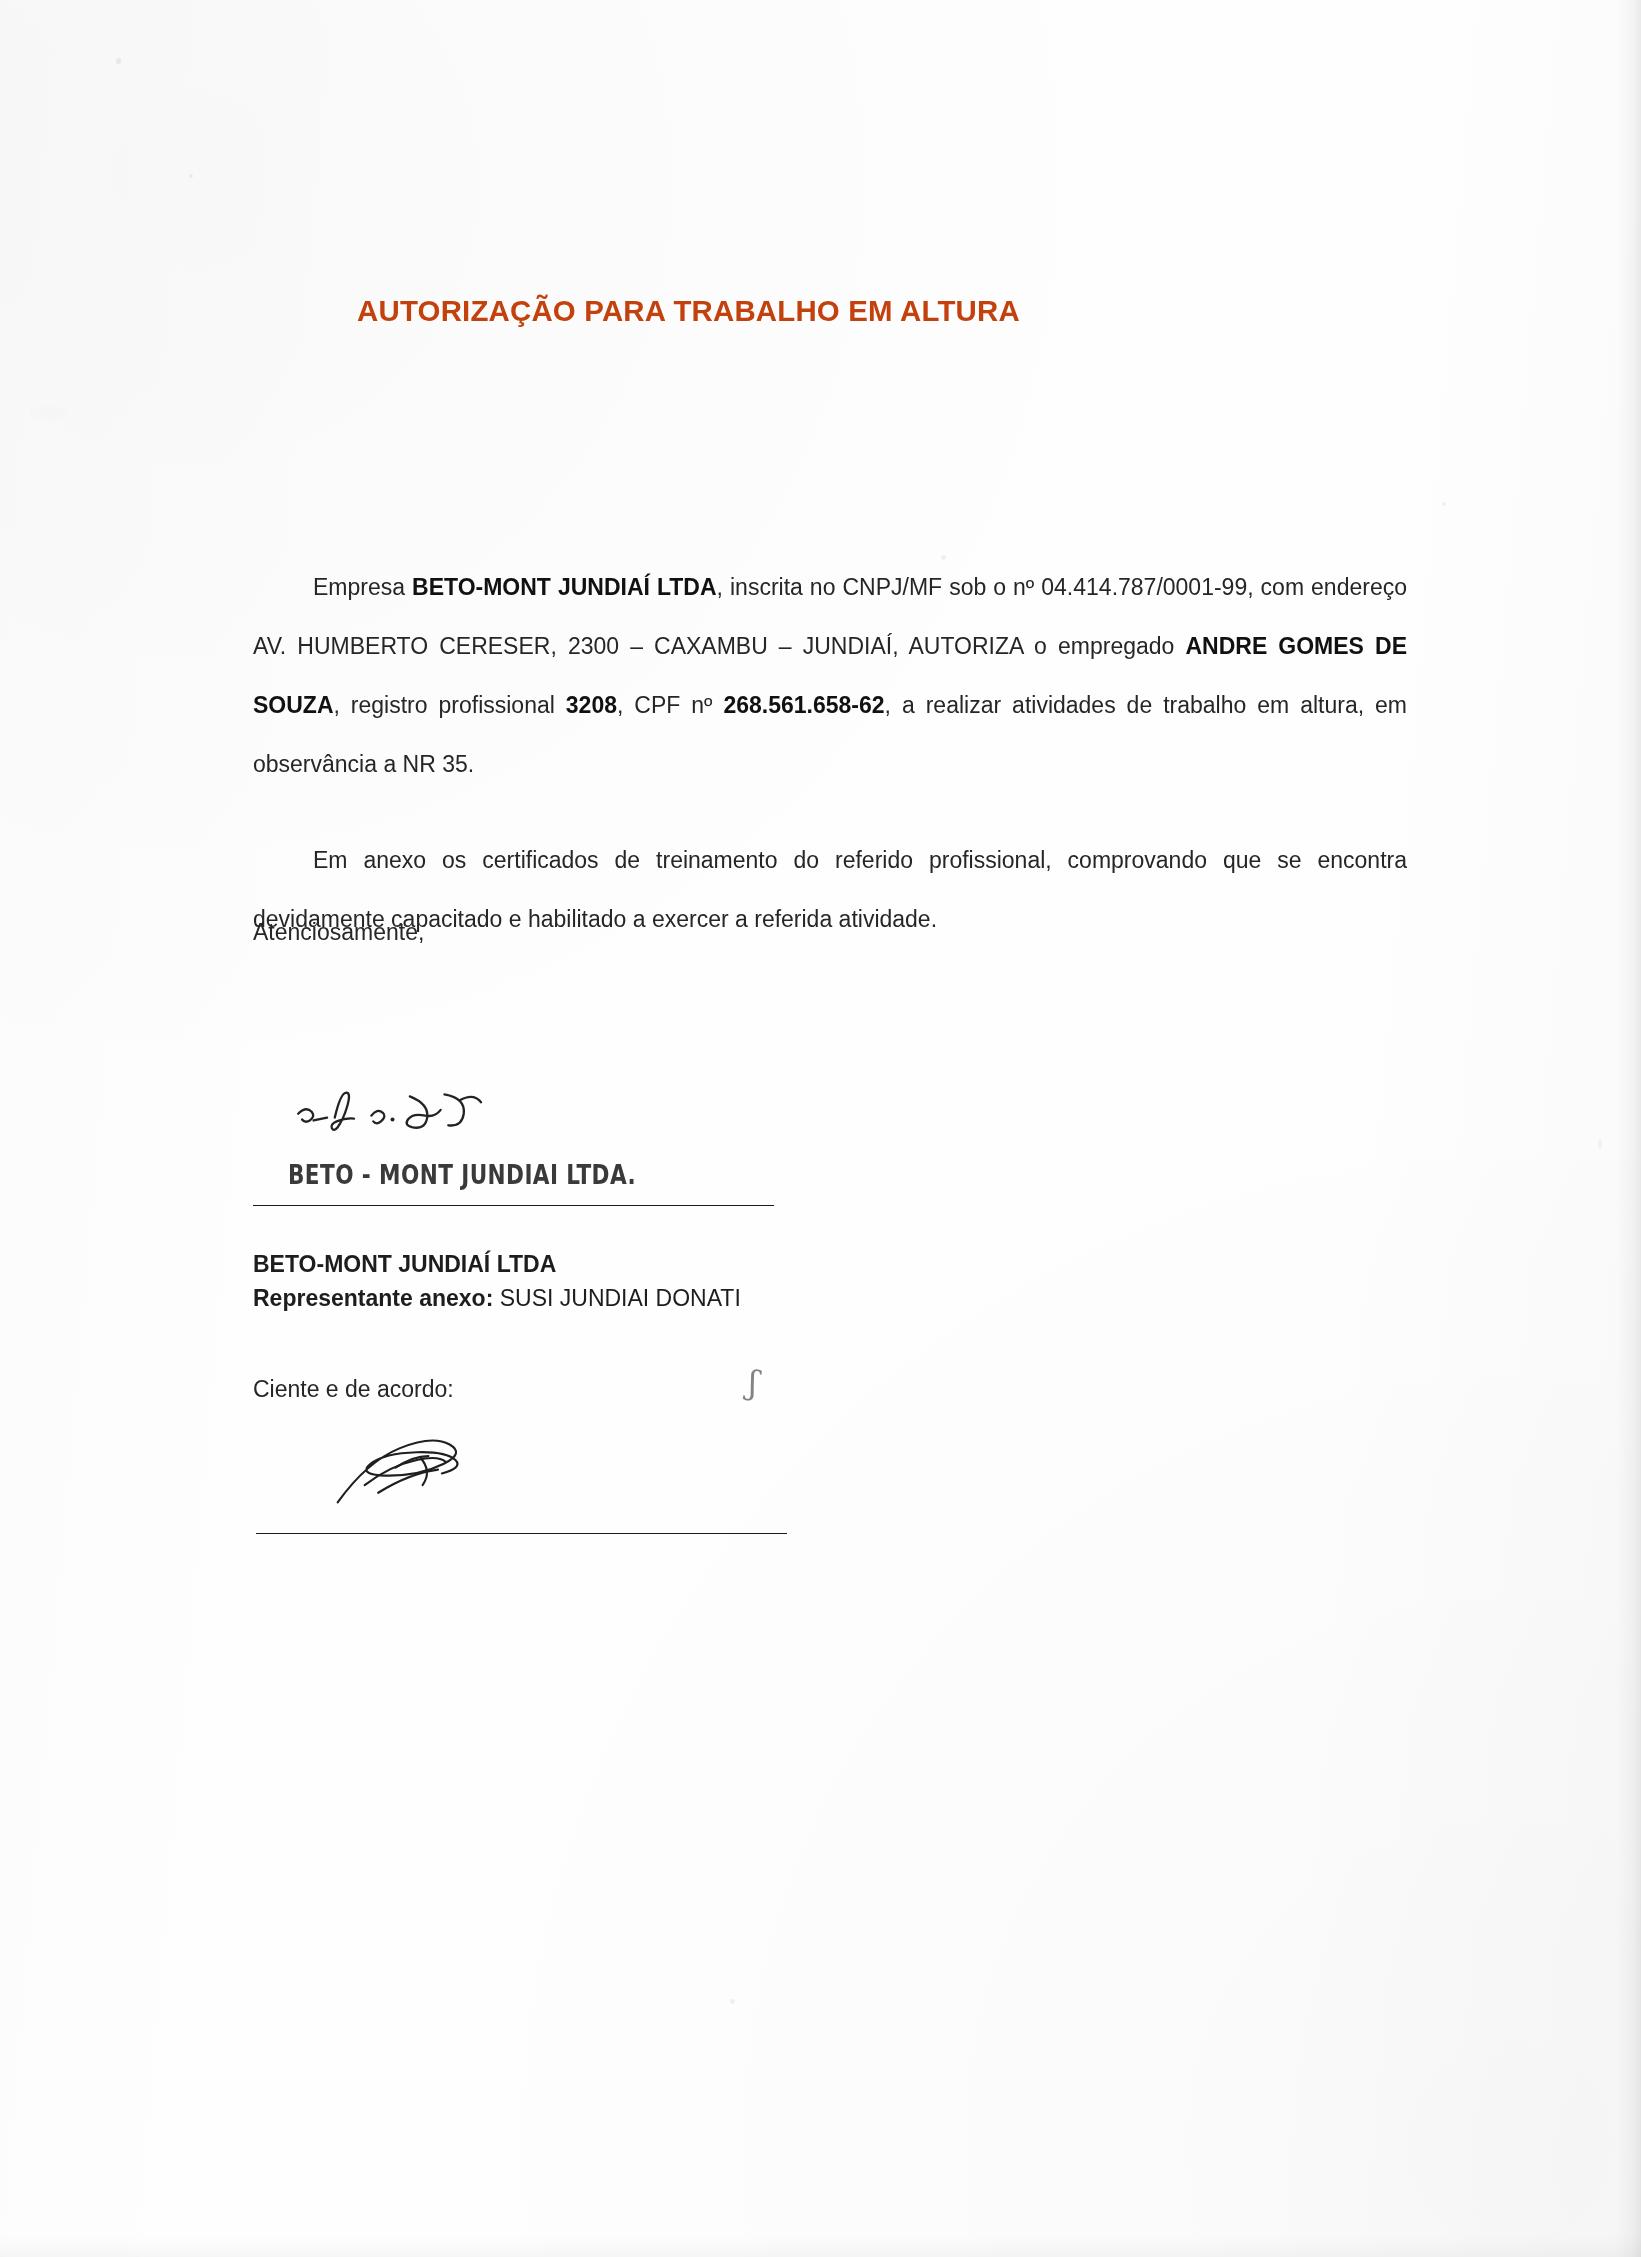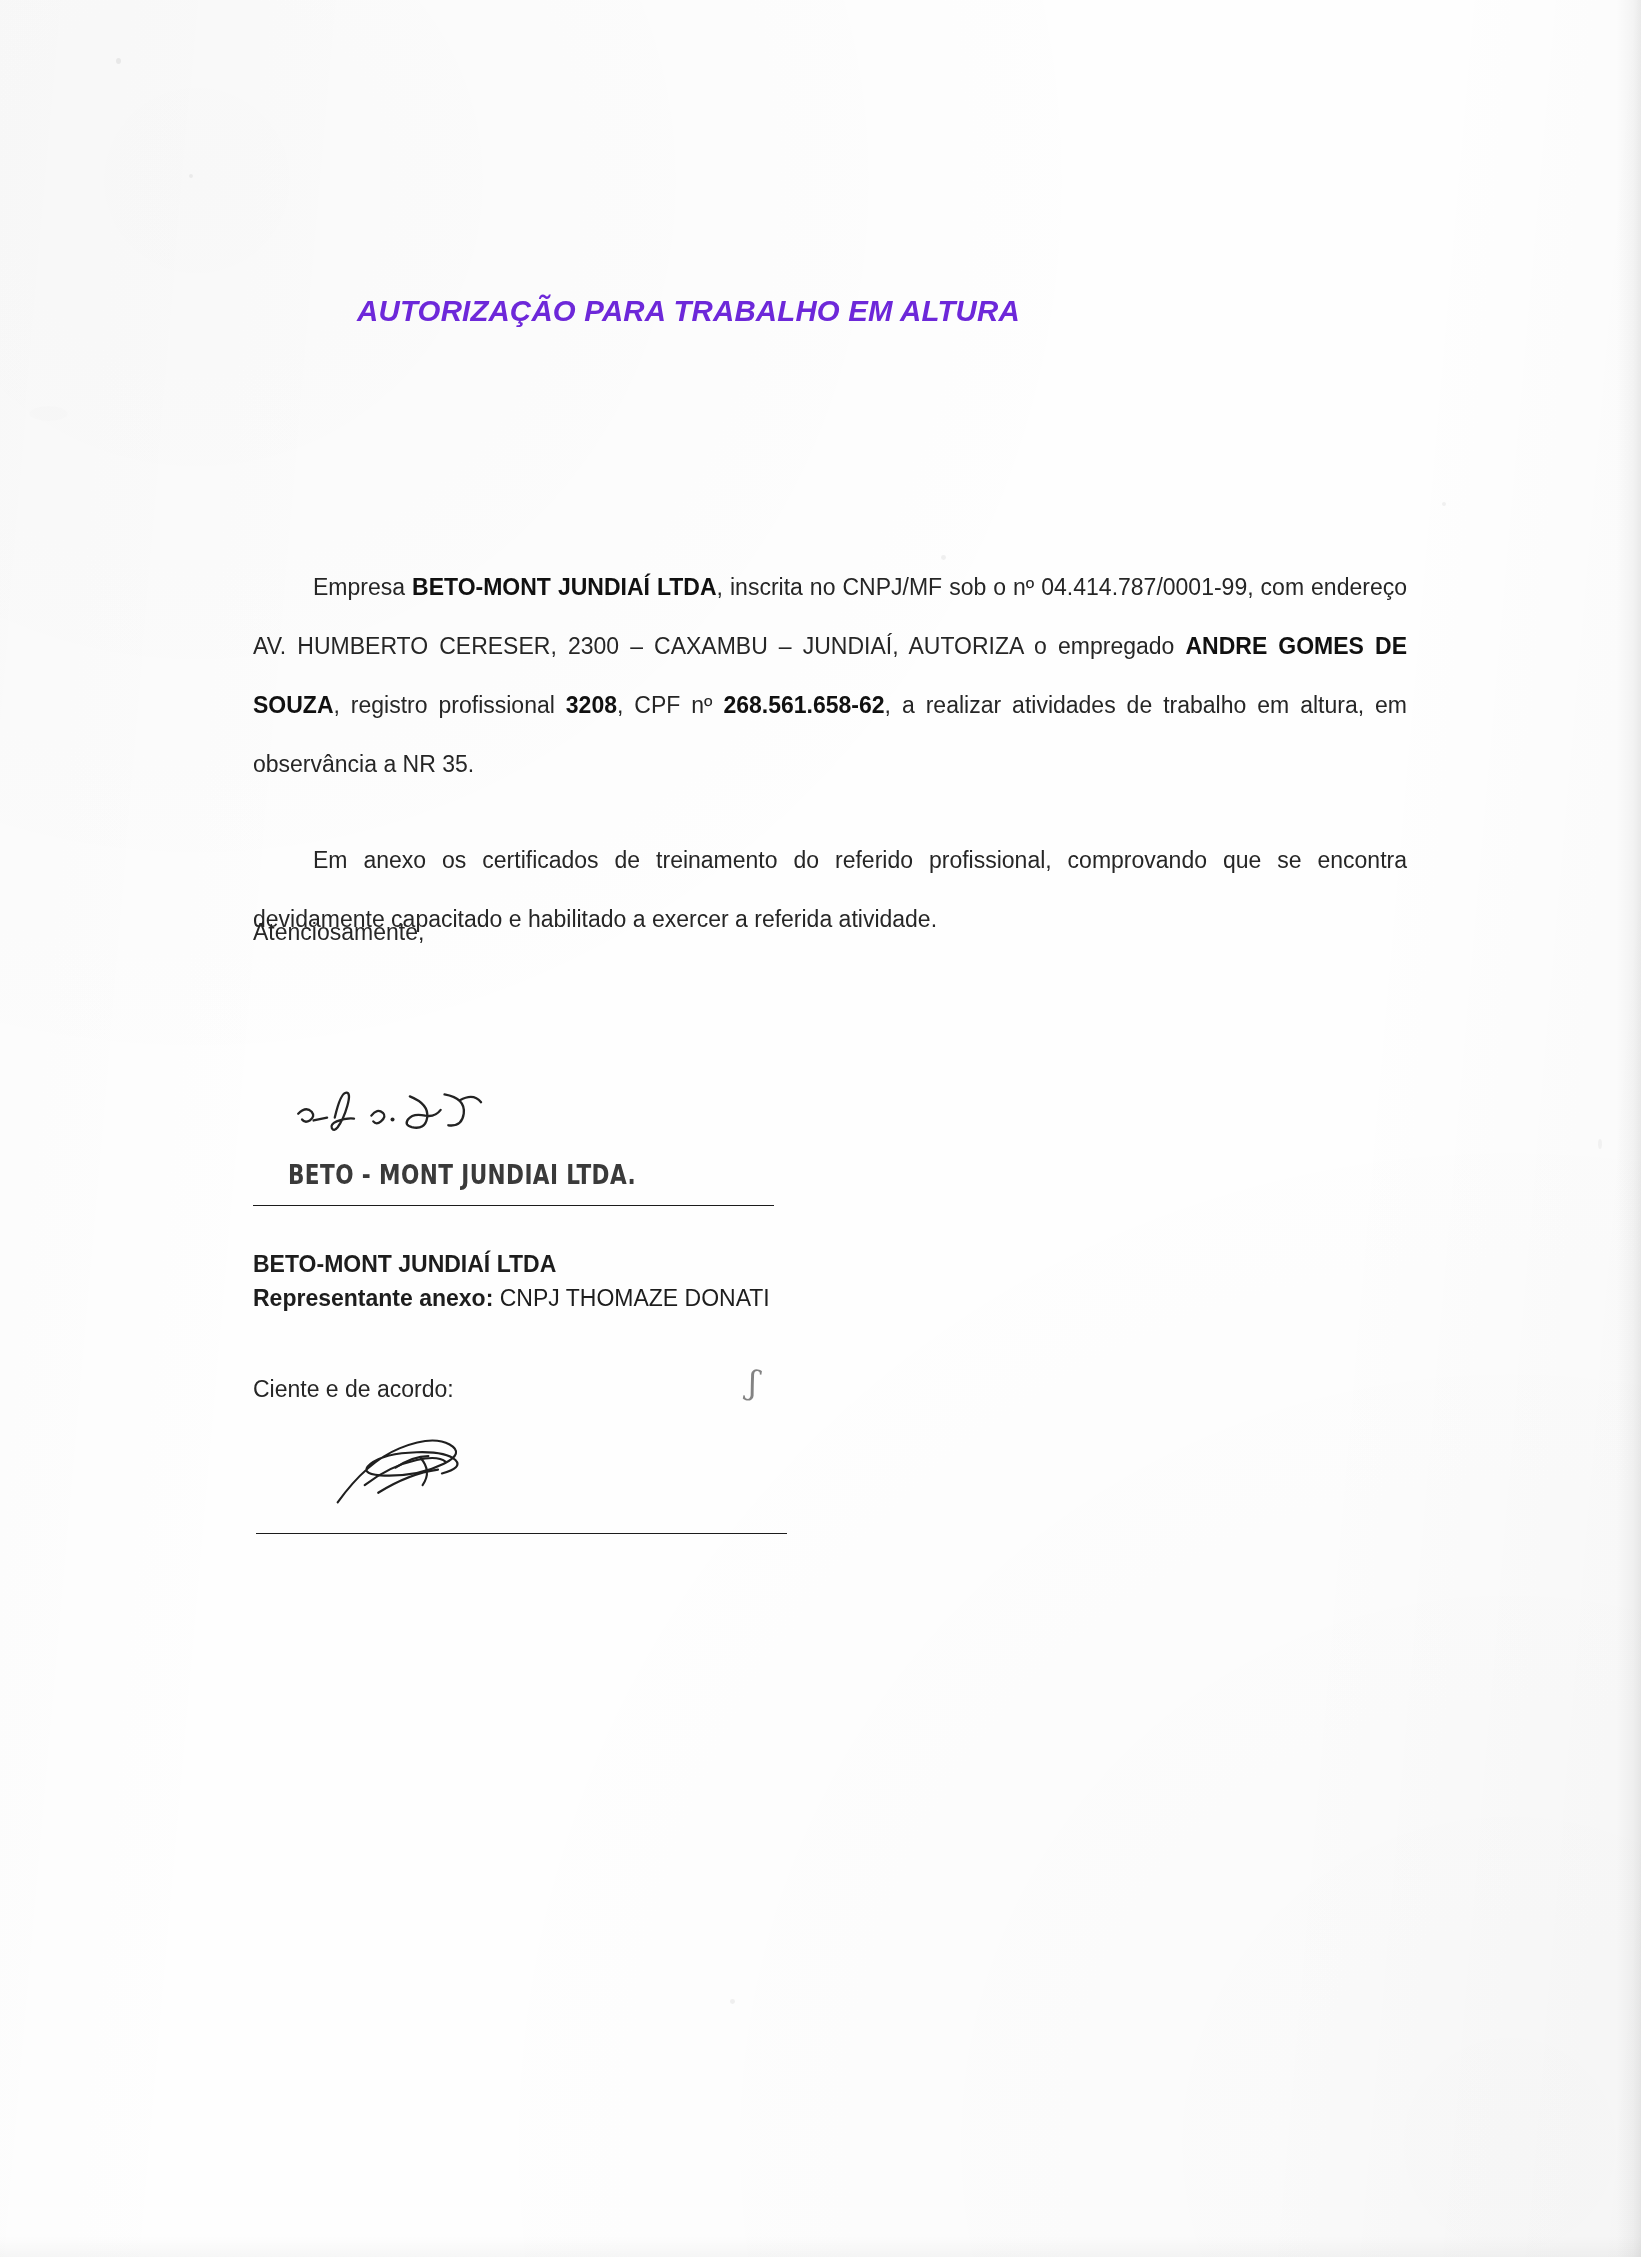--- a/index.html
+++ b/index.html
@@ -51,22 +51,21 @@
   }
 
   .title {
     position: absolute;
     left: 0; top: 294px;
     width: 1377px;
     text-align: center;
     font-size: 29.4px;
     font-weight: bold;
     letter-spacing: 0.2px;
-    color: #6d28d9;
-    font-style: italic;
+    color: #c2410c;
   }
 
   .body-block {
     position: absolute;
     left: 253px;
     top: 558px;
     width: 1154px;
     font-size: 23px;
     line-height: 59px;
     color: #262626;
@@ -205,21 +204,21 @@
       <path d="M160 14 q22 4 20 20 q-2 14 -16 12"></path>
       <path d="M176 20 q14 -8 22 2"></path>
     </g>
   </svg>
 
   <div class="stamp-text">BETO - MONT JUNDIAI LTDA.</div>
   <div class="stamp-line"></div>
 
   <div class="legal-block">
     <div><span class="lbl">BETO-MONT JUNDIAÍ LTDA</span></div>
-    <div><span class="lbl">Representante anexo:</span> <span>CNPJ THOMAZE DONATI</span></div>
+    <div><span class="lbl">Representante anexo:</span> <span>SUSI JUNDIAI DONATI</span></div>
   </div>
 
   <div class="acordo">Ciente e de acordo:</div>
 
   <div class="stray-mark" style="left:749px; top:1363px; font-size:33px; transform:rotate(10deg);">ʃ</div>
 
   <svg class="sig2" viewBox="0 0 230 90">
     <g fill="none" stroke="#1f1f1f" stroke-width="2.2" stroke-linecap="round">
       <path d="M10 76 q30 -42 64 -56 q34 -14 52 -4 q16 9 -6 20 q-28 14 -66 12 q-22 -2 -10 -12 q14 -11 48 -12 q30 -1 40 8 q8 8 -14 14"></path>
       <path d="M38 58 q26 -20 54 -26 q22 -5 30 2"></path>

